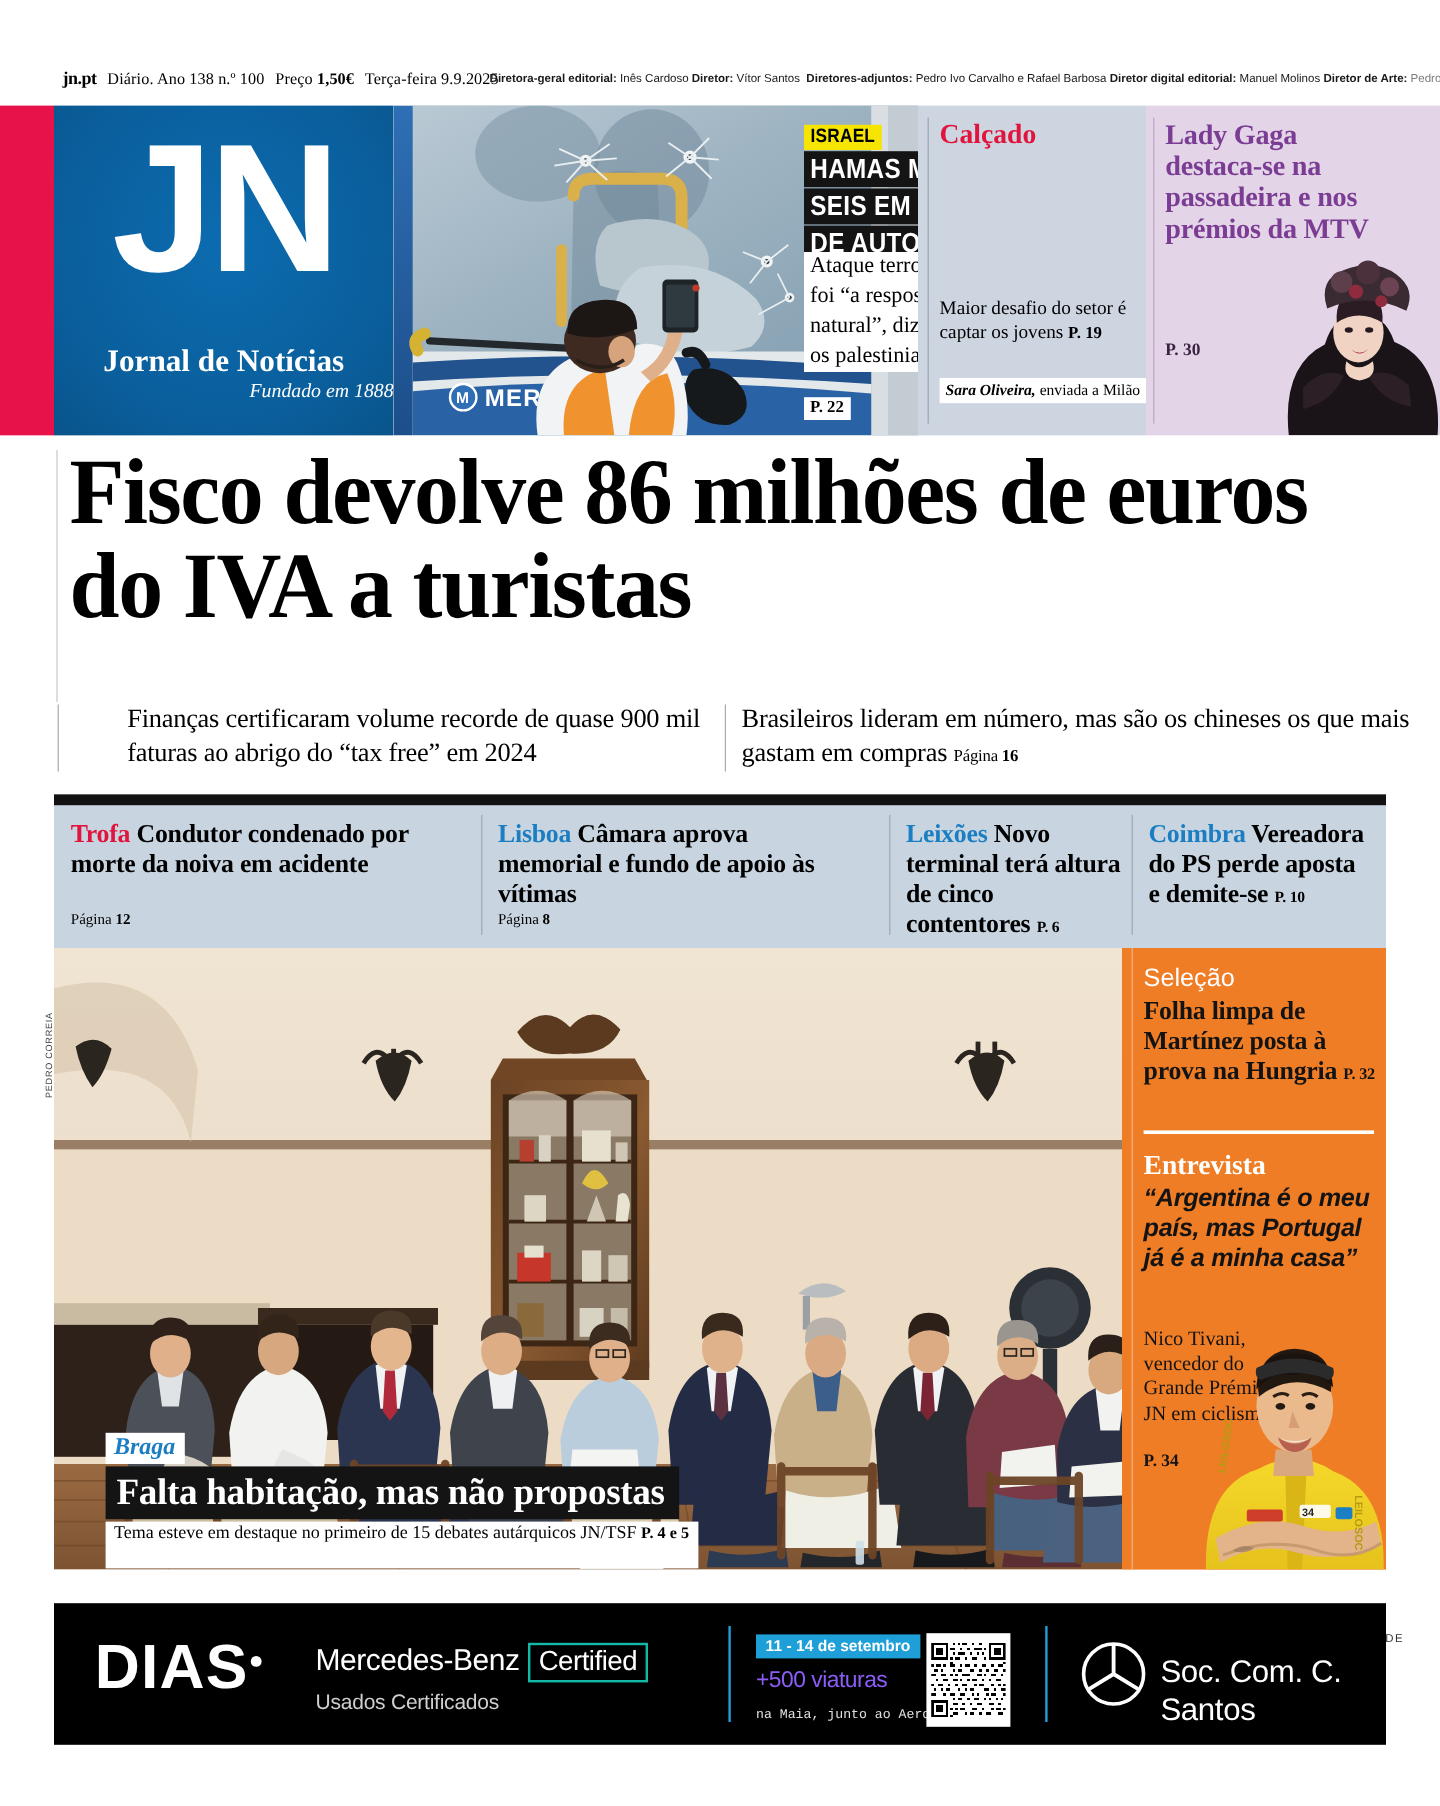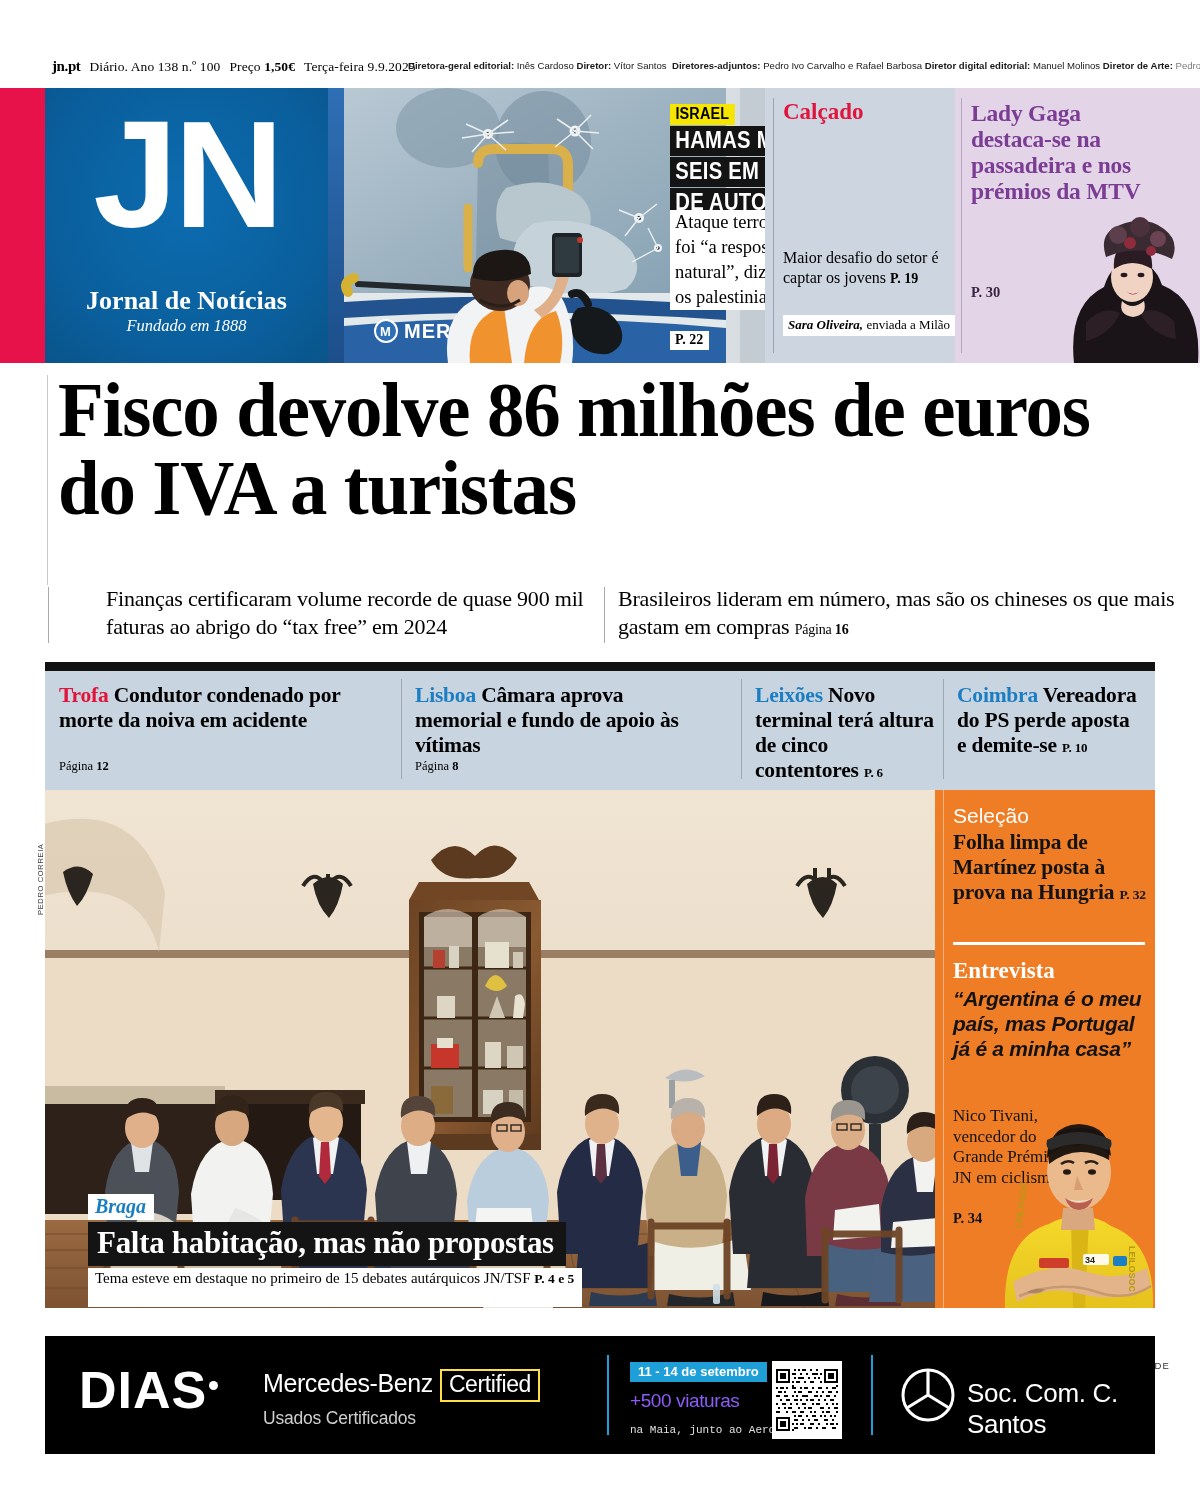--- a/index.html
+++ b/index.html
@@ -39,21 +39,21 @@
   .logo-jn{
     position:absolute;left:0;right:0;top:10px;text-align:center;
     font-family:"Liberation Sans", sans-serif;font-weight:bold;
     font-size:152px;line-height:152px;color:#fff;letter-spacing:-4px;
   }
   .logo-sub{
     position:absolute;left:0;right:0;top:198px;text-align:center;
     font-family:"Liberation Serif", serif;font-weight:bold;font-size:26px;color:#fff;
   }
   .logo-founded{
-    position:absolute;left:0;right:0;top:228px;text-align:center;
+    position:absolute;left:0;right:0;top:228px;text-align:right;
     font-family:"Liberation Serif", serif;font-style:italic;font-size:16.5px;color:#fff;
   }
 
   
   .israel-photo{position:absolute;left:328px;top:0;width:437px;height:275px;overflow:hidden;background:#9fb6c6;}
   .israel-photo svg{display:block;width:437px;height:275px;}
   .israel-kicker{
     position:absolute;left:342px;top:16px;background:#f5e500;color:#000;
     font-family:"Liberation Sans", sans-serif;font-weight:bold;font-size:16px;
     padding:1px 6px 2px 6px;letter-spacing:.2px;
@@ -167,21 +167,21 @@
 
   
   .publabel{position:absolute;right:30px;top:1316px;
     font-family:Liberation Sans, sans-serif;font-size:9.5px;letter-spacing:1.2px;color:#333;margin-top:44px;}
   .ad{position:absolute;left:45px;top:1336px;width:1110px;height:118px;background:#000;}
   .ad-dias{position:absolute;left:34px;top:28px;
     font-family:"Liberation Sans", sans-serif;font-weight:bold;font-size:52px;line-height:52px;color:#fff;letter-spacing:1px;}
   .ad-dias .dot{display:inline-block;width:9px;height:9px;border-radius:50%;background:#fff;vertical-align:super;margin-left:2px;}
   .ad-mb{position:absolute;left:218px;top:33px;
     font-family:"Liberation Sans", sans-serif;font-size:25px;color:#fff;letter-spacing:-.4px;}
-  .ad-cert{display:inline-block;border:2px solid #fde047;padding:0px 7px 2px 7px;margin-left:7px;font-size:23px;}
+  .ad-cert{display:inline-block;border:2px solid #14b8a6;padding:0px 7px 2px 7px;margin-left:7px;font-size:23px;}
   .ad-usados{position:absolute;left:218px;top:72px;
     font-family:"Liberation Sans", sans-serif;font-size:17.5px;color:#cfcfcf;letter-spacing:-.2px;}
   .ad-vline{position:absolute;width:2px;height:80px;background:#1f9fd8;top:19px;}
   .ad-badge{position:absolute;left:585px;top:26px;background:#1f9fd8;color:#fff;
     font-family:"Liberation Sans", sans-serif;font-size:13px;font-weight:bold;padding:2px 8px 3px 8px;}
   .ad-viaturas{position:absolute;left:585px;top:54px;
     font-family:"Liberation Sans", sans-serif;font-size:19px;color:#8b5cf6;letter-spacing:-.4px;text-align:right;}
   .ad-maia{position:absolute;left:585px;top:88px;
     font-family:Liberation Mono, monospace;font-size:11px;color:#e0e0e0;}
   .qr{position:absolute;left:727px;top:25px;width:70px;height:78px;background:#fff;padding:4px;box-sizing:border-box;}

